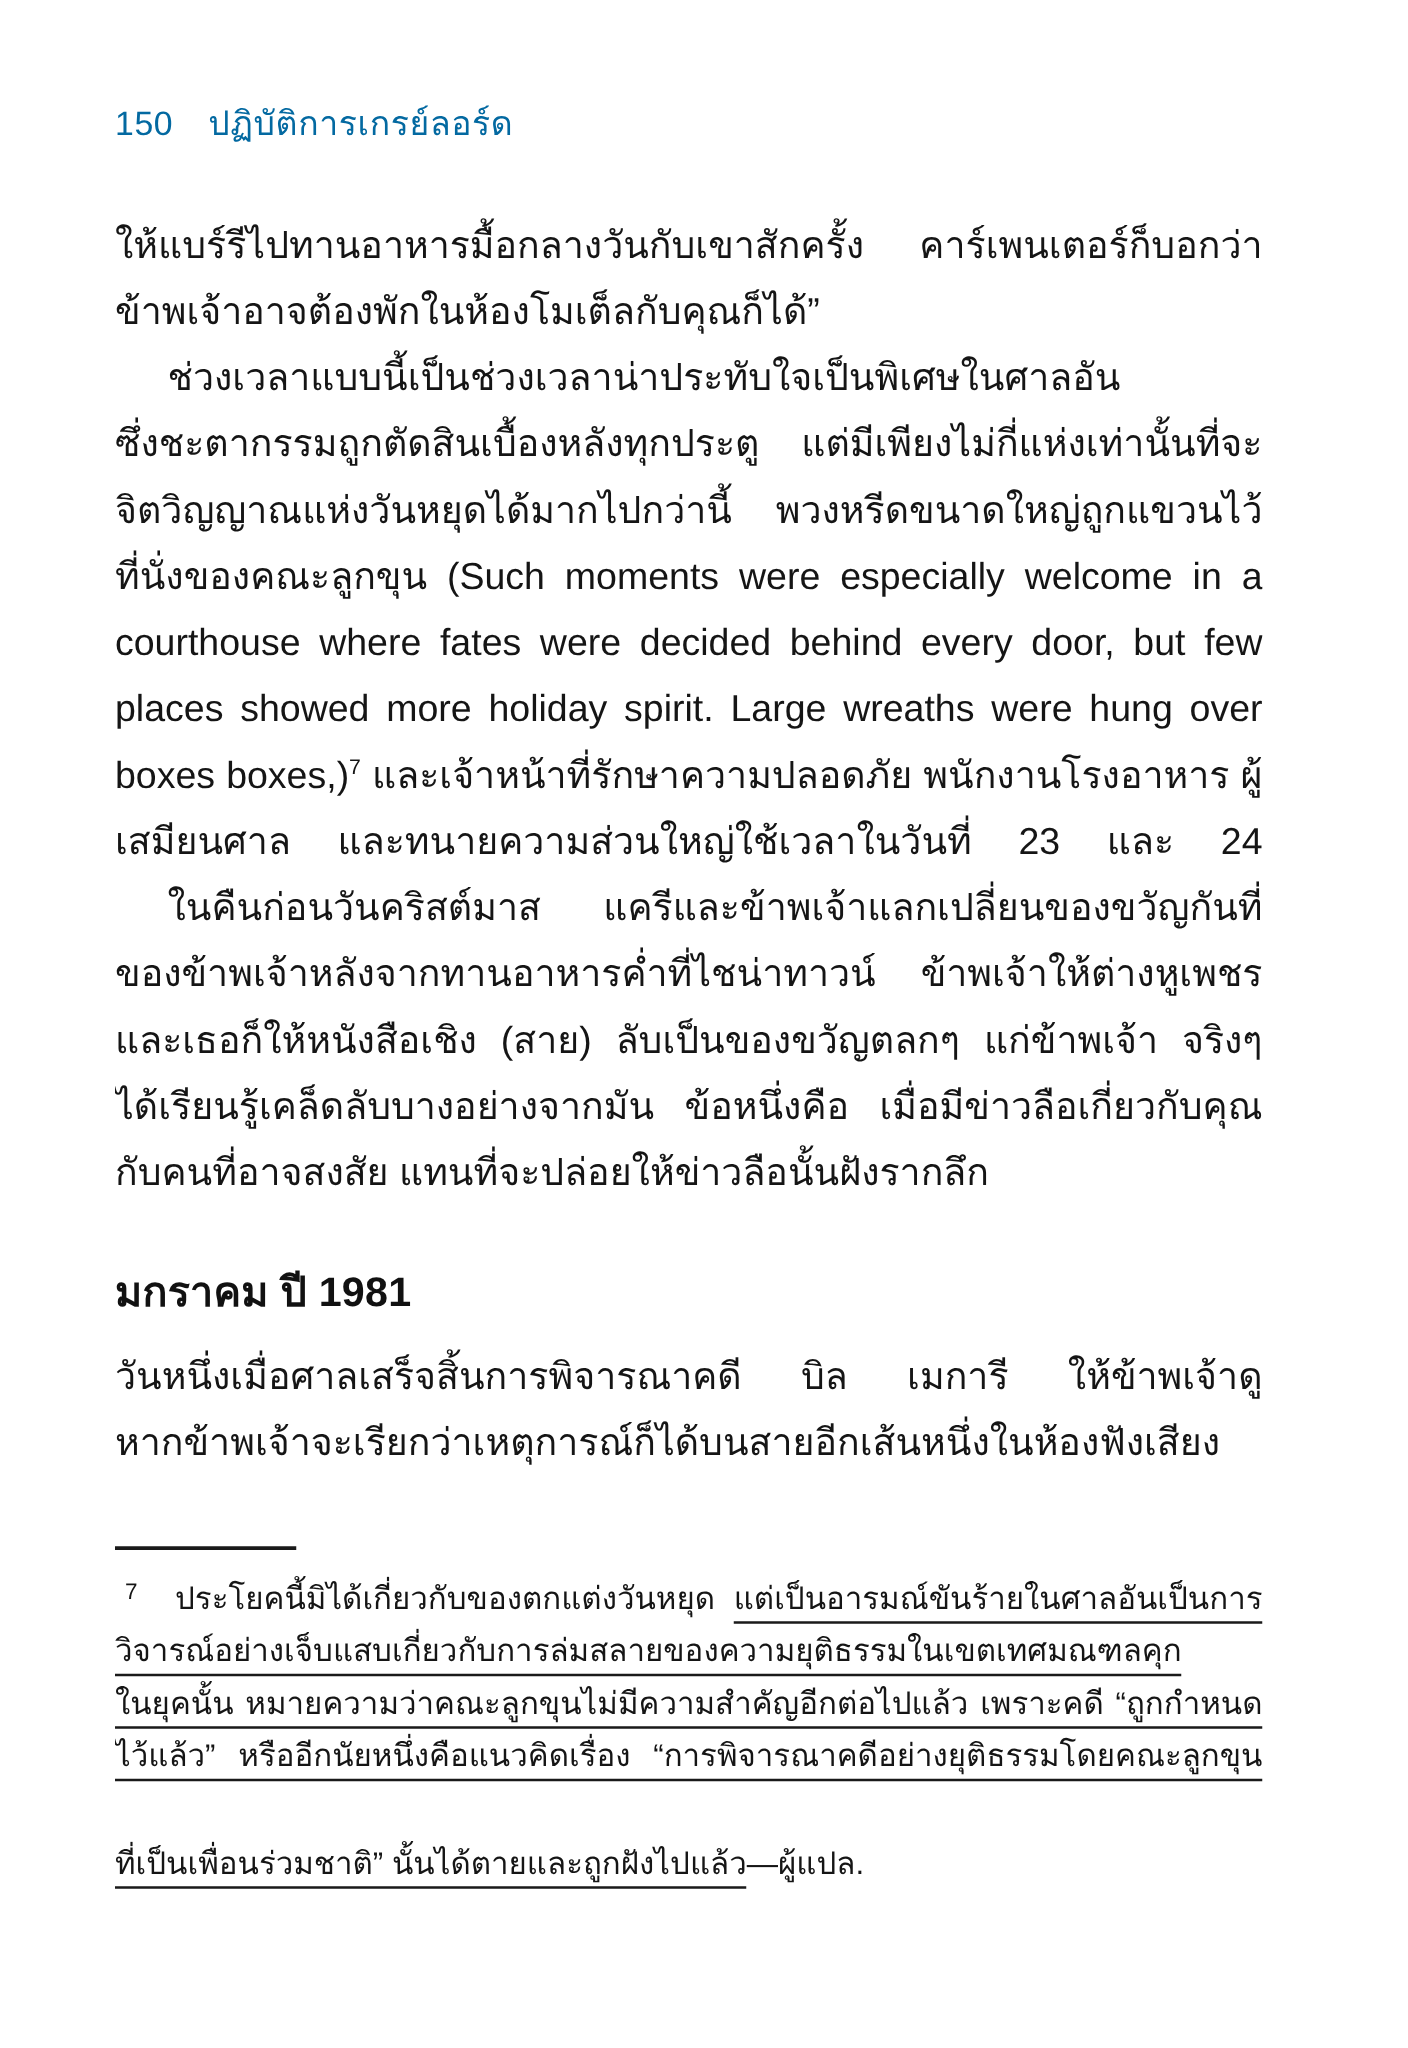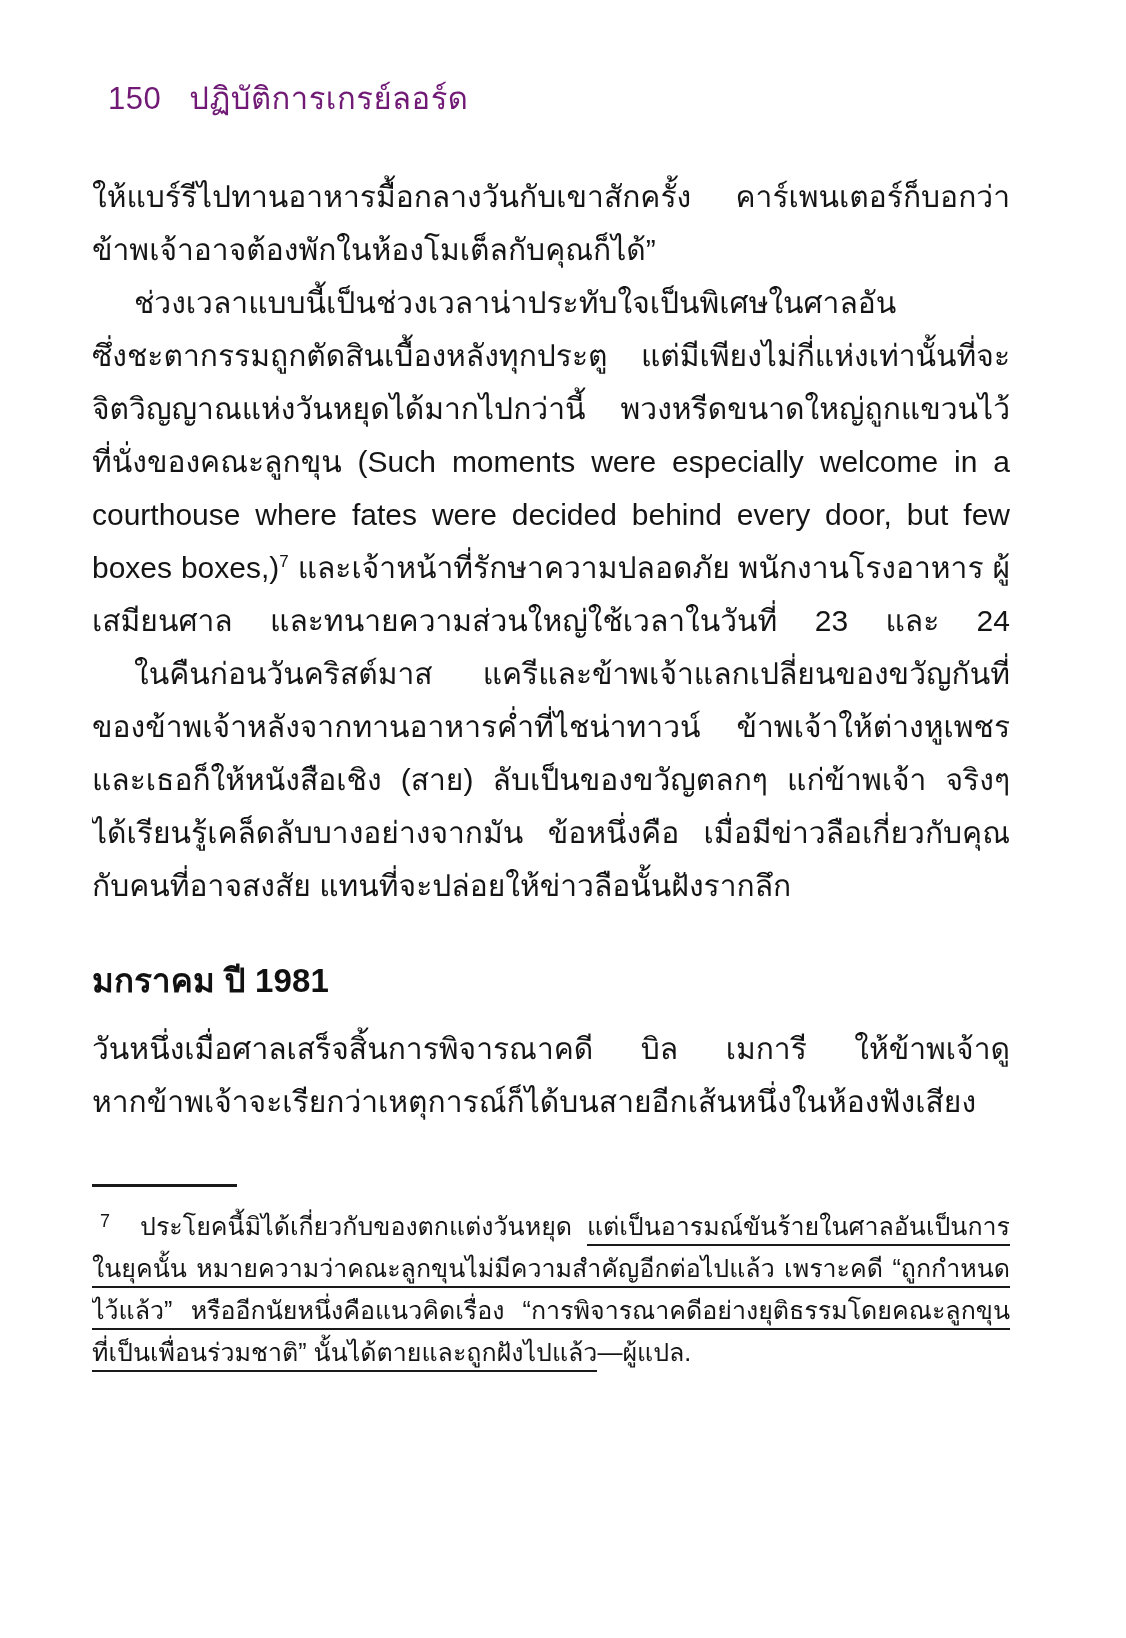--- a/index.html
+++ b/index.html
@@ -9,26 +9,25 @@
     margin:0 auto;
     background:#ffffff;
     color:#151515;
     font-family:"Liberation Sans","DejaVu Sans",sans-serif;
     box-sizing:border-box;
     padding:82px 116px 0 92px;
     overflow:hidden;
   }
   
   .running-head{
-    font-size:31px;
+    font-size:27px;
     line-height:34px;
-    color:#701a75;
+    color:#0369a1;
     margin-bottom:54px;
     letter-spacing:0.5px;
-    margin-left:16px;
   }
   .running-head .pgnum{display:inline-block;margin-right:28px;}
   
   .bline{
     height:53px;
     line-height:53px;
     font-size:30px;
     overflow:hidden;
     text-align:justify;
     text-align-last:justify;
@@ -63,21 +62,21 @@
   }
   .fn-line{
     height:42px;
     line-height:42px;
     font-size:25px;
     overflow:hidden;
     text-align:justify;
     text-align-last:justify;
     -moz-text-align-last:justify;
   }
-  .fn-line.flush{text-align:center;text-align-last:left;-moz-text-align-last:left;}
+  .fn-line.flush{text-align:center;text-align-last:left;margin-top:44px;-moz-text-align-last:left;}
   .fn-line.first{text-indent:8px;}
   sup.fn-marker{
     font-size:18px;
     vertical-align:baseline;
     position:relative;
     top:-0.45em;
     line-height:0;
     margin-right:30px;
   }
   .u{
@@ -95,37 +94,39 @@
   </div>
 
   <div class="body-text">
     <div class="bline">ให้แบร์รีไปทานอาหารมื้อกลางวันกับเขาสักครั้ง คาร์เพนเตอร์ก็บอกว่า “โอ้ ไม่นะ</div>
     <div class="bline flush">ข้าพเจ้าอาจต้องพักในห้องโมเต็ลกับคุณก็ได้”</div>
     <div class="bline indent">ช่วงเวลาแบบนี้เป็นช่วงเวลาน่าประทับใจเป็นพิเศษในศาลอันเคร่งขรึม</div>
     <div class="bline">ซึ่งชะตากรรมถูกตัดสินเบื้องหลังทุกประตู แต่มีเพียงไม่กี่แห่งเท่านั้นที่จะแสดง</div>
     <div class="bline">จิตวิญญาณแห่งวันหยุดได้มากไปกว่านี้ พวงหรีดขนาดใหญ่ถูกแขวนไว้เหนือ</div>
     <div class="bline">ที่นั่งของคณะลูกขุน (Such moments were especially welcome in a somber</div>
     <div class="bline">courthouse where fates were decided behind every door, but few</div>
+    <div class="bline">places showed more holiday spirit. Large wreaths were hung over</div>
     <div class="bline"><span>boxes boxes,)</span><sup class="ref">7</sup><span> และเจ้าหน้าที่รักษาความปลอดภัย พนักงานโรงอาหาร ผู้พิพากษา</span></div>
     <div class="bline">เสมียนศาล และทนายความส่วนใหญ่ใช้เวลาในวันที่ 23 และ 24 ธันวาคมอวยพร</div>
     <div class="bline indent">ในคืนก่อนวันคริสต์มาส แครีและข้าพเจ้าแลกเปลี่ยนของขวัญกันที่อพาร์ตเมนต์</div>
     <div class="bline">ของข้าพเจ้าหลังจากทานอาหารค่ำที่ไชน่าทาวน์ ข้าพเจ้าให้ต่างหูเพชรแก่เธอ</div>
     <div class="bline">และเธอก็ให้หนังสือเชิง (สาย) ลับเป็นของขวัญตลกๆ แก่ข้าพเจ้า จริงๆ แล้วข้าพเจ้า</div>
     <div class="bline">ได้เรียนรู้เคล็ดลับบางอย่างจากมัน ข้อหนึ่งคือ เมื่อมีข่าวลือเกี่ยวกับคุณ จงพูดคุย</div>
     <div class="bline flush">กับคนที่อาจสงสัย แทนที่จะปล่อยให้ข่าวลือนั้นฝังรากลึก</div>
   </div>
 
   <div class="section-heading">มกราคม ปี 1981</div>
 
   <div class="body-text">
     <div class="bline">วันหนึ่งเมื่อศาลเสร็จสิ้นการพิจารณาคดี บิล เมการี ให้ข้าพเจ้าดูเหตุการณ์</div>
     <div class="bline">หากข้าพเจ้าจะเรียกว่าเหตุการณ์ก็ได้บนสายอีกเส้นหนึ่งในห้องฟังเสียงขนาด</div>
   </div>
 
   <div class="footnote">
     <hr class="fn-rule">
     <div class="fn-line first"><sup class="fn-marker">7</sup><span>ประโยคนี้มิได้เกี่ยวกับของตกแต่งวันหยุด </span><span class="u">แต่เป็นอารมณ์ขันร้ายในศาลอันเป็นการวิพากษ์</span></div>
+    <div class="fn-line"><span class="u">วิจารณ์อย่างเจ็บแสบเกี่ยวกับการล่มสลายของความยุติธรรมในเขตเทศมณฑลคุก</span></div>
     <div class="fn-line"><span class="u">ในยุคนั้น หมายความว่าคณะลูกขุนไม่มีความสำคัญอีกต่อไปแล้ว เพราะคดี “ถูกกำหนดผล</span></div>
     <div class="fn-line"><span class="u">ไว้แล้ว” หรืออีกนัยหนึ่งคือแนวคิดเรื่อง “การพิจารณาคดีอย่างยุติธรรมโดยคณะลูกขุน</span></div>
     <div class="fn-line flush"><span class="u">ที่เป็นเพื่อนร่วมชาติ” นั้นได้ตายและถูกฝังไปแล้ว</span><span>—ผู้แปล.</span></div>
   </div>
 
 </div>
 
 </body></html>

